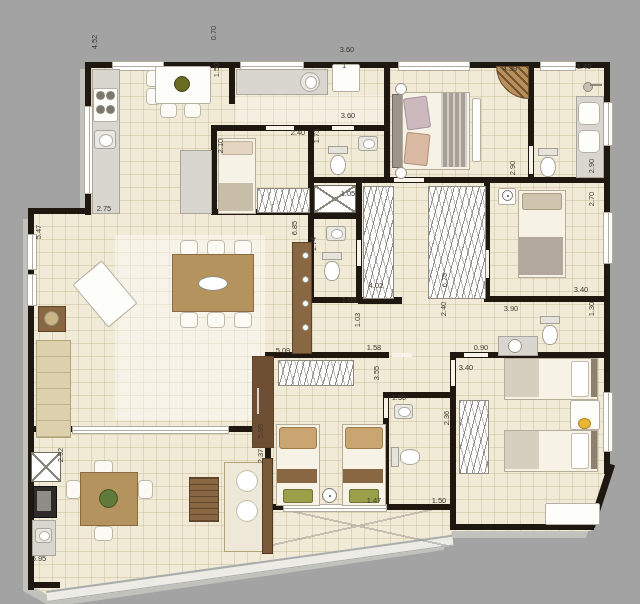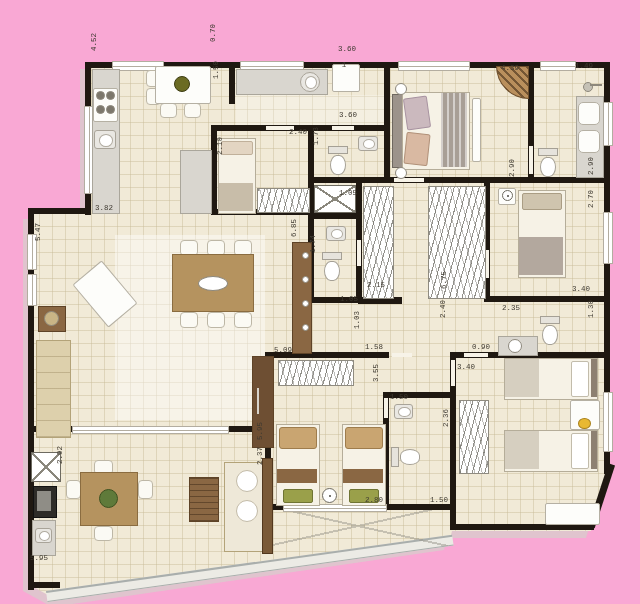--- a/index.html
+++ b/index.html
@@ -1,17 +1,17 @@
 <!DOCTYPE html>
 <html><head>
 <meta charset="utf-8">
 <style>
   html,body{margin:0;padding:0;background:#ffffff;}
-  #canvas{position:relative;width:640px;height:604px;background:#f9a8d4;overflow:hidden;
-          font-family:Liberation Mono, monospace;}
+  #canvas{position:relative;width:640px;height:604px;background:#a3a3a3;overflow:hidden;
+          font-family:Liberation Sans, sans-serif;}
   .abs{position:absolute;}
   
   .shadow{position:absolute;left:0;top:0;width:640px;height:604px;background:#d3d2cb;opacity:.65;
     clip-path:polygon(85px 62px,610px 62px,610px 470px,591px 531px,452px 531px,449px 543px,57px 600px,28px 584px,28px 212px,85px 212px);
     transform:translate(-5px,7px);}
   .floor{position:absolute;left:0;top:0;width:640px;height:604px;background-color:#f1ead7;
     background-image:repeating-linear-gradient(0deg,rgba(199,186,150,.45) 0 1px,transparent 1px 13px),
                      repeating-linear-gradient(90deg,rgba(199,186,150,.45) 0 1px,transparent 1px 13px);
     clip-path:polygon(85px 62px,610px 62px,610px 470px,591px 531px,452px 531px,449px 543px,57px 600px,28px 584px,28px 212px,85px 212px);}
   .rug{position:absolute;background:rgba(255,255,255,.42);}
@@ -257,45 +257,45 @@
   <div class="abs" style="left:0;top:0;width:640px;height:604px;pointer-events:none;">
       <span class="dim v" style="left: 95px; top: 42px;">4.52</span>
       <span class="dim v" style="left: 214px; top: 33px;">0.70</span>
       <span class="dim v" style="left: 217px; top: 70px;">1.50</span>
       <span class="dim" style="left: 347px; top: 50px;">3.60</span>
       <span class="dim" style="left: 344px; top: 66px;">1</span>
       <span class="dim" style="left: 348px; top: 116px;">3.60</span>
       <span class="dim" style="left: 298px; top: 133px;">2.40</span>
       <span class="dim v" style="left: 317px; top: 136px;">1.73</span>
       <span class="dim v" style="left: 221px; top: 146px;">2.10</span>
-      <span class="dim" style="left: 104px; top: 209px;">3.82</span>
+      <span class="dim" style="left: 104px; top: 209px;">2.75</span>
       <span class="dim v" style="left: 39px; top: 232px;">5.47</span>
       <span class="dim v" style="left: 295px; top: 228px;">6.85</span>
       <span class="dim" style="left: 348px; top: 194px;">1.05</span>
       <span class="dim v" style="left: 314px; top: 244px;">1.74</span>
       <span class="dim" style="left: 349px; top: 300px;">1.05</span>
       <span class="dim v" style="left: 358px; top: 320px;">1.03</span>
-      <span class="dim" style="left: 376px; top: 286px;">2.15</span>
+      <span class="dim" style="left: 376px; top: 286px;">4.02</span>
       <span class="dim v" style="left: 445px; top: 280px;">6.75</span>
       <span class="dim v" style="left: 444px; top: 309px;">2.40</span>
       <span class="dim" style="left: 374px; top: 348px;">1.58</span>
       <span class="dim" style="left: 481px; top: 348px;">0.90</span>
       <span class="dim" style="left: 510px; top: 69px;">4.39</span>
       <span class="dim" style="left: 584px; top: 67px;">1.49</span>
       <span class="dim v" style="left: 513px; top: 168px;">2.90</span>
       <span class="dim v" style="left: 592px; top: 166px;">2.90</span>
       <span class="dim v" style="left: 592px; top: 199px;">2.70</span>
       <span class="dim" style="left: 581px; top: 290px;">3.40</span>
-      <span class="dim" style="left: 511px; top: 309px;">2.35</span>
+      <span class="dim" style="left: 511px; top: 309px;">3.90</span>
       <span class="dim v" style="left: 592px; top: 309px;">1.30</span>
       <span class="dim" style="left: 466px; top: 368px;">3.40</span>
       <span class="dim v" style="left: 377px; top: 373px;">3.55</span>
       <span class="dim" style="left: 283px; top: 351px;">5.09</span>
       <span class="dim v" style="left: 261px; top: 431px;">5.95</span>
       <span class="dim v" style="left: 261px; top: 456px;">2.37</span>
       <span class="dim v" style="left: 61px; top: 455px;">2.92</span>
       <span class="dim" style="left: 39px; top: 559px;">5.95</span>
       <span class="dim" style="left: 399px; top: 398px;">1.50</span>
       <span class="dim v" style="left: 447px; top: 418px;">2.36</span>
-      <span class="dim" style="left: 374px; top: 501px;">2.80</span>
+      <span class="dim" style="left: 374px; top: 501px;">1.47</span>
       <span class="dim" style="left: 439px; top: 501px;">1.50</span>
     </div>
 </div>
 
 </body></html>

